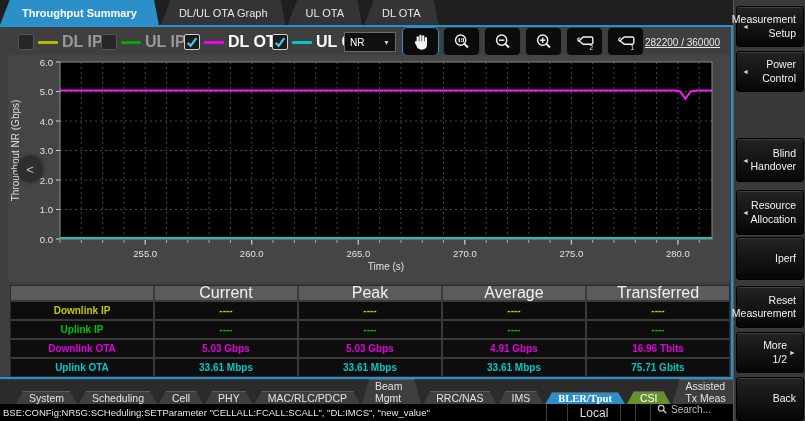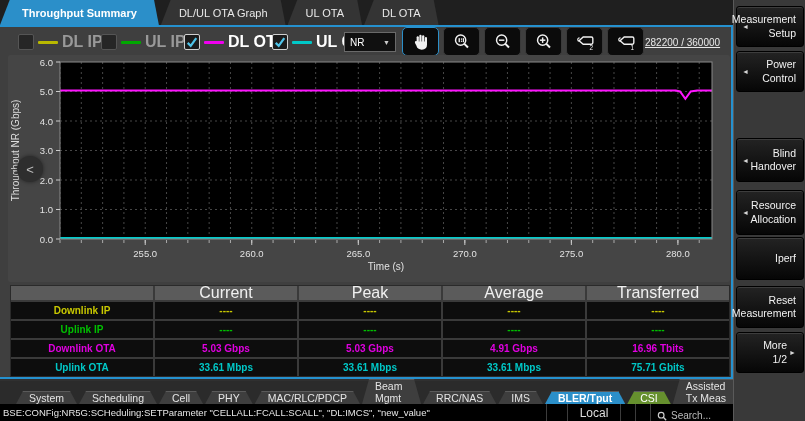--- a/index.html
+++ b/index.html
@@ -39,27 +39,27 @@
   .tput-table{position:absolute;left:10px;top:258px;width:718px;display:grid;
               grid-template-columns:142px repeat(4,1fr);column-gap:2px;row-gap:2px;background:#3a3a3a;
               border:1px solid #2a2a2a;}
   .th{background:#5b5b5b;color:#f0f0f0;font-size:16px;height:14px;display:flex;align-items:center;justify-content:center;}
   .td{background:#0d0d0d;font-size:10px;font-weight:bold;height:17px;display:flex;align-items:center;justify-content:center;}
   
   .bottom-tabbar{position:absolute;left:0;top:381px;width:733px;height:23px;background:#2b2b2b;display:flex;align-items:flex-end;padding-left:16px;}
   .btab{display:flex;align-items:center;padding:0 13px;font-size:10.5px;color:#e4e4e4;background:#3e3e3e;
         border-top:1px solid #5a5a5a;margin-right:2px;cursor:pointer;
         clip-path:polygon(7px 0,calc(100% - 7px) 0,100% 100%,0 100%);}
-  .btab.active{background:#2b8fc9;color:#fff;font-weight:bold;}
+  .btab.active{background:#2b8fc9;color:#fff;font-weight:bold;font-family:Liberation Serif, serif;}
   .btab.green{background:#66902e;color:#fff;}
   
   .statusbar{position:absolute;left:0;top:404px;width:733px;height:17px;background:#000;display:flex;align-items:stretch;}
   .cmd{flex:1;display:flex;align-items:center;padding-left:3px;font-size:9.5px;color:#e6e6e6;white-space:nowrap;overflow:hidden;}
   .scell{border-left:1px solid #3c3c3c;display:flex;align-items:center;justify-content:center;font-size:12px;color:#ddd;}
-  .searchbox{border-left:1px solid #3c3c3c;width:76px;display:flex;align-items:flex-end;gap:4px;padding-left:6px;color:#bbb;font-size:10px;cursor:text;}
+  .searchbox{border-left:1px solid #3c3c3c;width:76px;display:flex;align-items:flex-start;gap:4px;padding-left:6px;color:#bbb;font-size:10px;cursor:text;}
   
   .right-panel{position:absolute;left:733px;top:0;width:72px;height:421px;background:#393939;border-left:1px solid #5a5a5a;box-sizing:border-box;}
   .rp-btn{position:absolute;left:2px;width:68px;background:linear-gradient(#232323,#060606);border:1px solid #000;
           border-radius:3px;box-shadow:inset 0 1px 0 #3d3d3d;box-sizing:border-box;cursor:pointer;
           display:flex;align-items:center;justify-content:flex-end;padding:0 7px 0 12px;}
   .rp-label{font-size:10.5px;color:#f2f2f2;text-align:right;line-height:1.25;}
   .arr{position:absolute;left:5px;font-size:7px;color:#d8d8d8;}
   .arr-r{font-size:7px;color:#d8d8d8;margin-left:2px;}
 </style>
 </head>
@@ -363,15 +363,18 @@
     <div class="rp-btn" style="top:237px;height:43px">
       <span class="rp-label">Iperf</span>
     </div>
     <div class="rp-btn" style="top:286px;height:42px">
       <span class="rp-label">Reset Measurement</span>
     </div>
     <div class="rp-btn" style="top:332px;height:41px">
       <span class="rp-label">More 1/2</span>
       <span class="arr-r">►</span>
     </div>
+    <div class="rp-btn" style="top:377px;height:44px">
+      <span class="rp-label">Back</span>
+    </div>
   </div>
 
 </div>
 
 </body></html>

